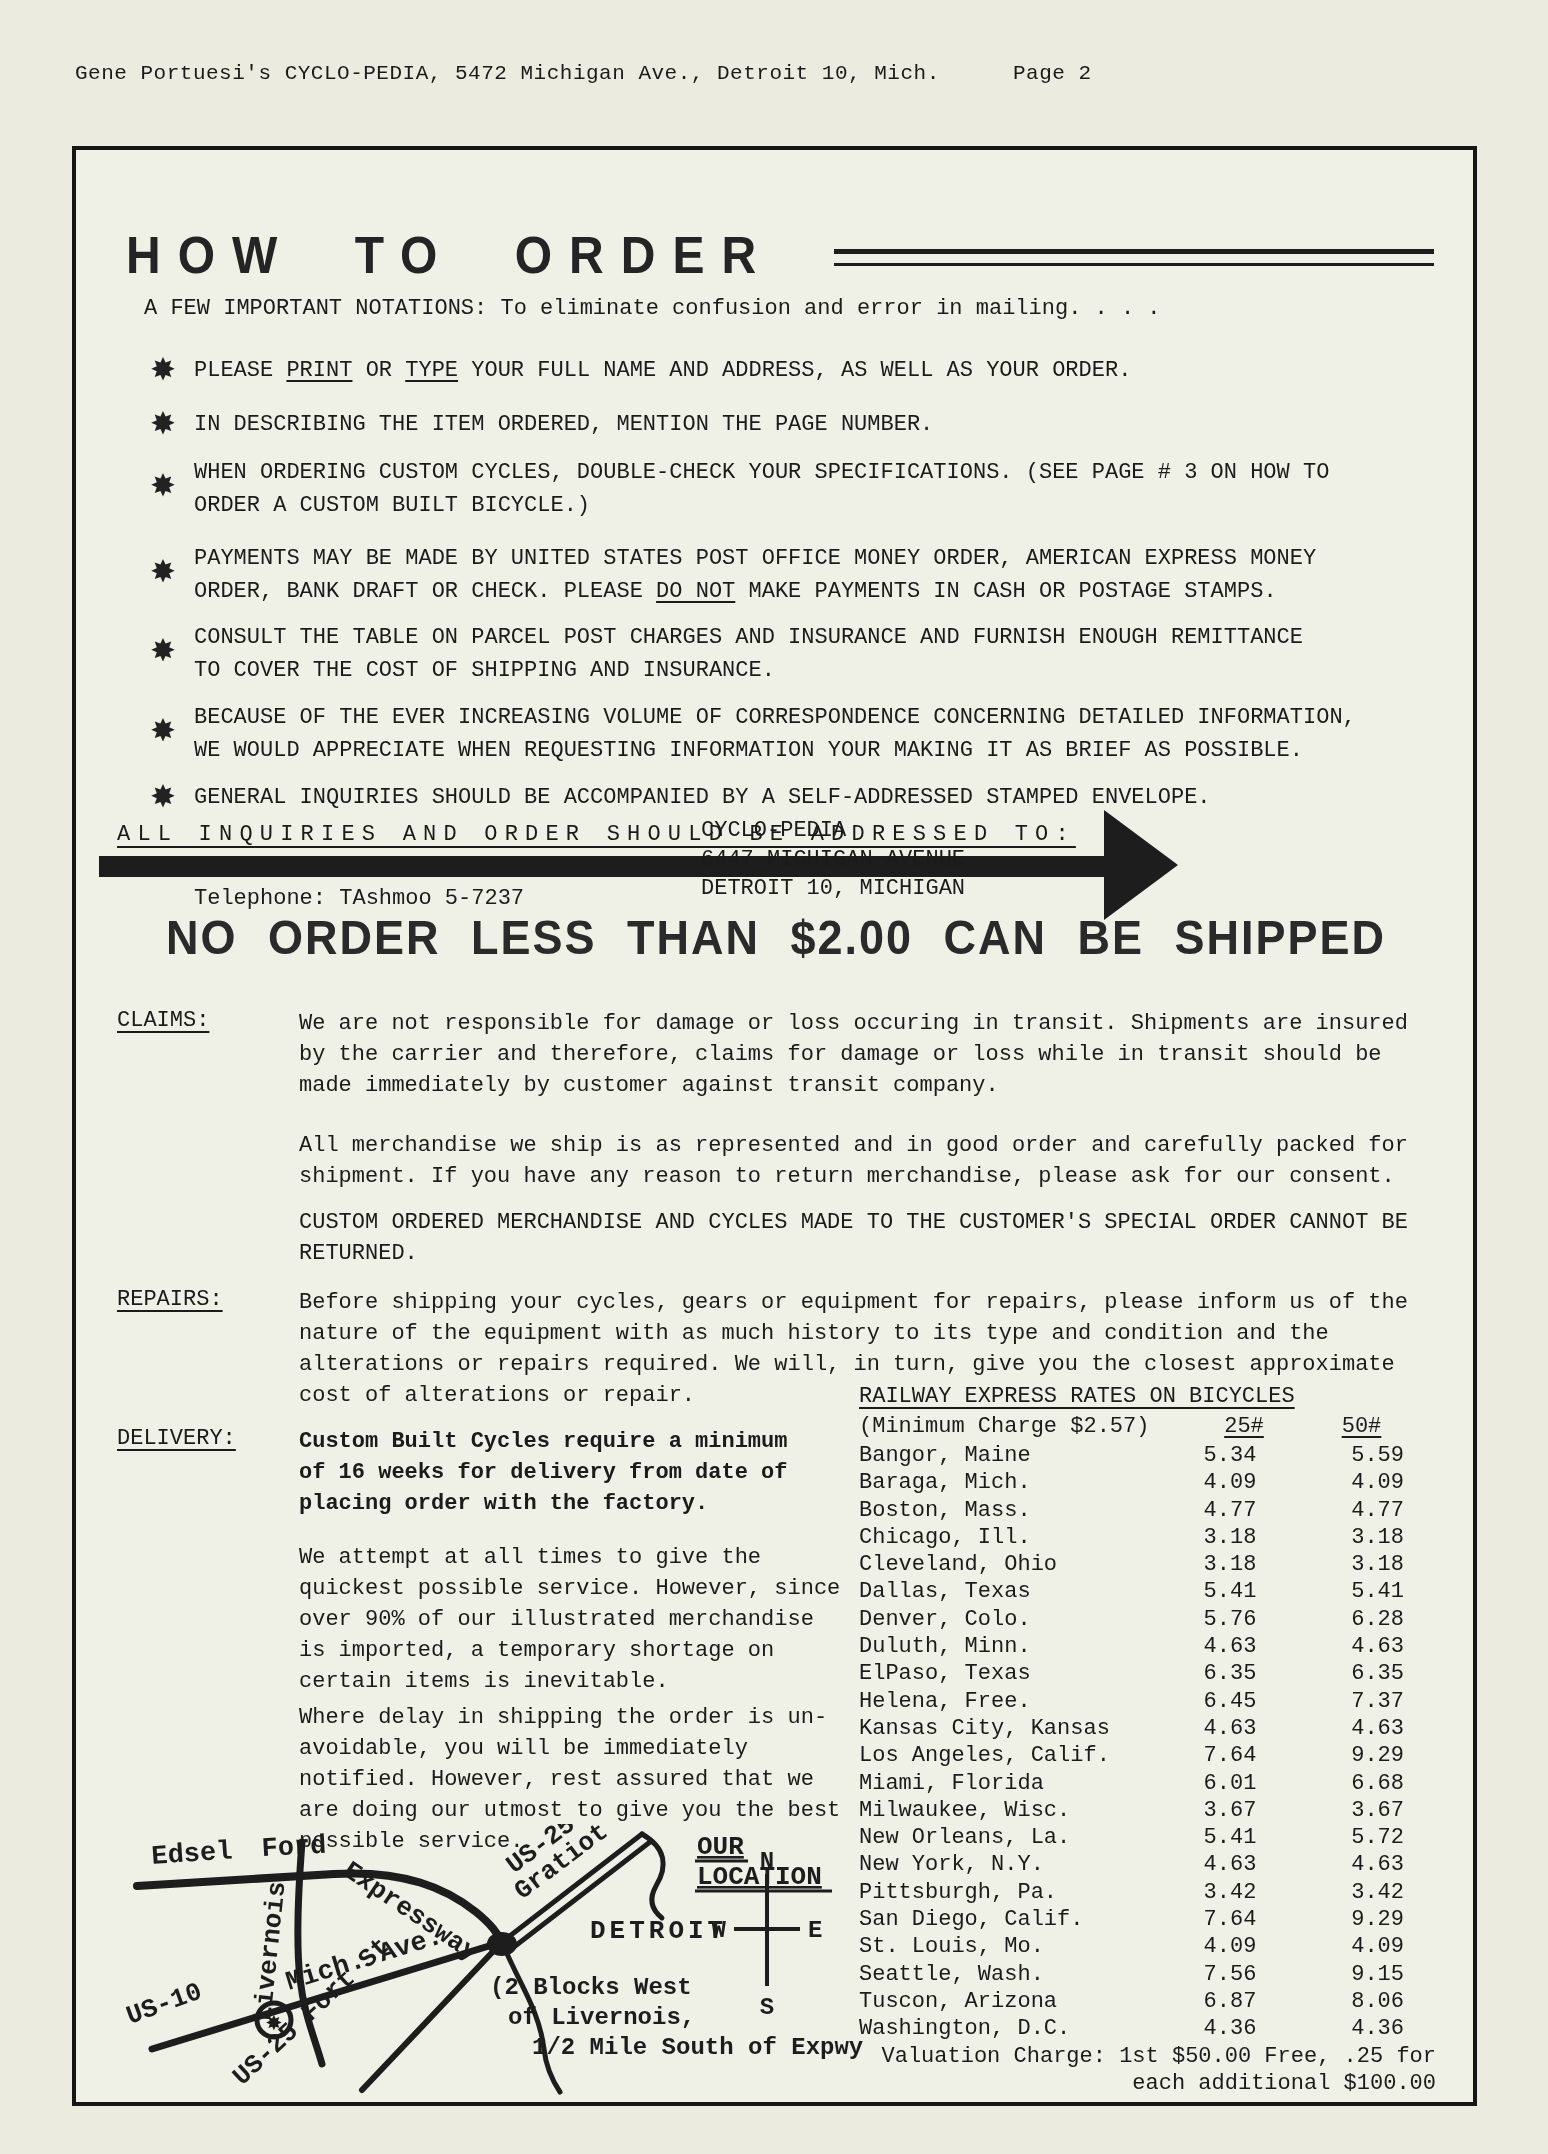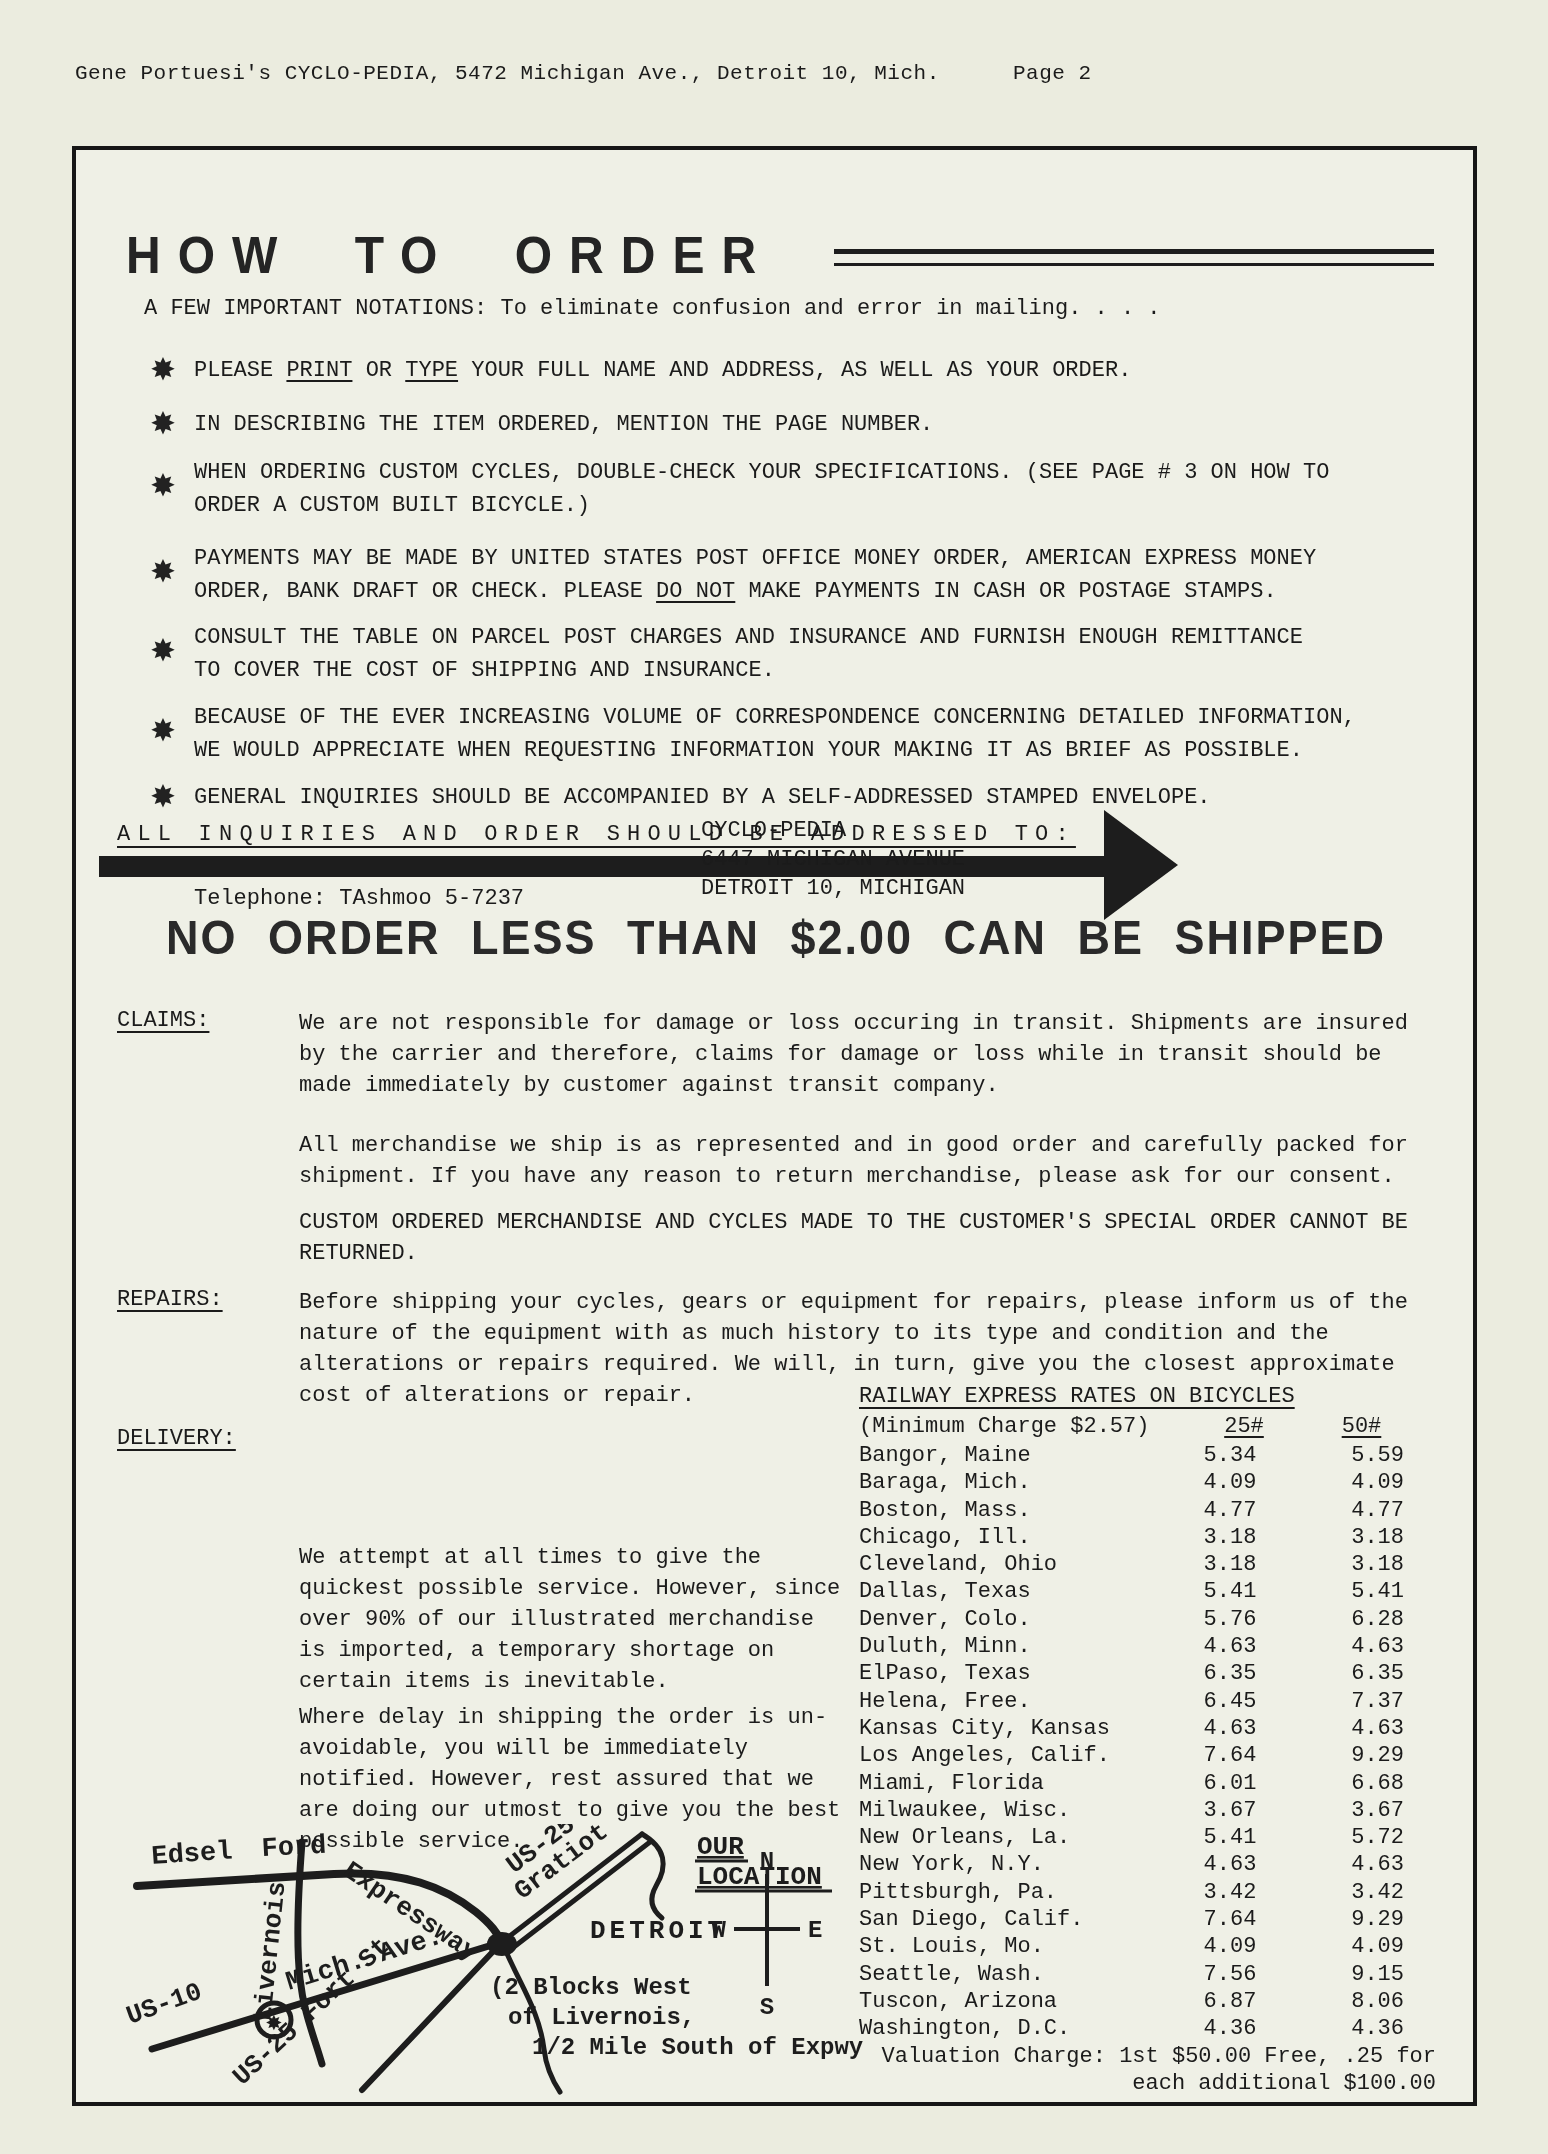--- a/index.html
+++ b/index.html
@@ -119,20 +119,21 @@
 
   <div class="abs lab" style="left:41px;top:858px;">CLAIMS:</div>
   <div class="abs para" style="left:223px;top:858px;width:1132px;">We are not responsible for damage or loss occuring in transit. Shipments are insured by the carrier and therefore, claims for damage or loss while in transit should be made immediately by customer against transit company.</div>
   <div class="abs para" style="left:223px;top:980px;width:1132px;">All merchandise we ship is as represented and in good order and carefully packed for shipment. If you have any reason to return merchandise, please ask for our consent.</div>
   <div class="abs para" style="left:223px;top:1057px;width:1132px;">CUSTOM ORDERED MERCHANDISE AND CYCLES MADE TO THE CUSTOMER'S SPECIAL ORDER CANNOT BE RETURNED.</div>
 
   <div class="abs lab" style="left:41px;top:1137px;">REPAIRS:</div>
   <div class="abs para" style="left:223px;top:1137px;width:1132px;">Before shipping your cycles, gears or equipment for repairs, please inform us of the nature of the equipment with as much history to its type and condition and the alterations or repairs required. We will, in turn, give you the closest approximate cost of alterations or repair.</div>
 
   <div class="abs lab" style="left:41px;top:1276px;text-align:center;">DELIVERY:</div>
+  <div class="abs para" style="left:223px;top:1276px;width:500px;font-weight:bold;">Custom Built Cycles require a minimum of 16 weeks for delivery from date of placing order with the factory.</div>
   <div class="abs para" style="left:223px;top:1392px;width:552px;">We attempt at all times to give the quickest possible service. However, since over 90% of our illustrated merchandise is imported, a temporary shortage on certain items is inevitable.</div>
   <div class="abs para" style="left:223px;top:1552px;width:552px;">Where delay in shipping the order is un-avoidable, you will be immediately notified. However, rest assured that we are doing our utmost to give you the best possible service.</div>
 
   <div class="abs" style="left:783px;top:1234px;width:577px;">
     <div class="rt-title">RAILWAY EXPRESS RATES ON BICYCLES</div>
     <div class="rt-hdr">
       <span class="c1">(Minimum Charge $2.57)</span>
       <span class="c2 ul">25#</span>
       <span class="c3 ul">50#</span>
     </div>

